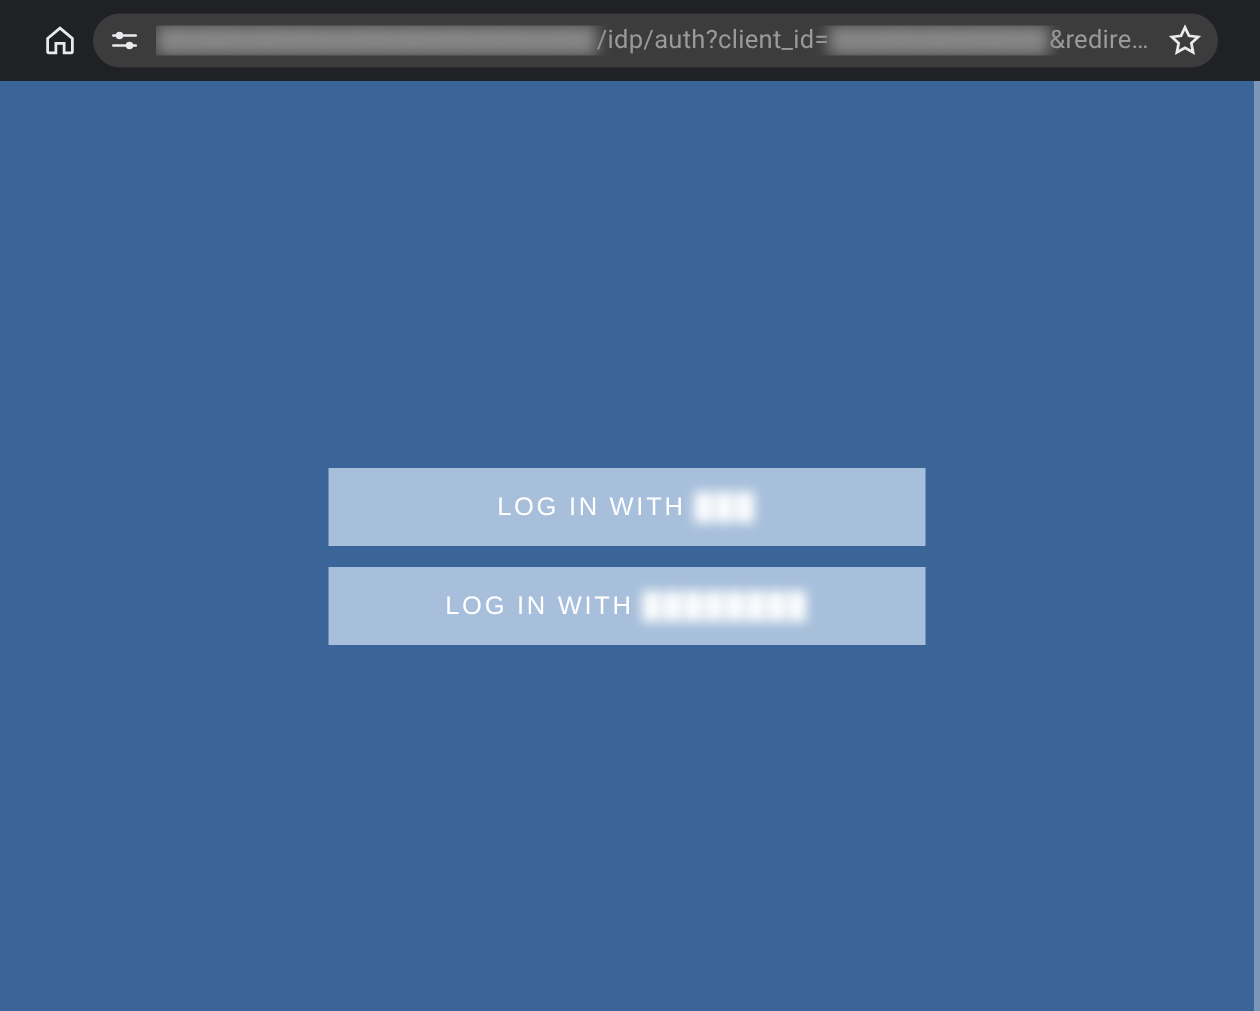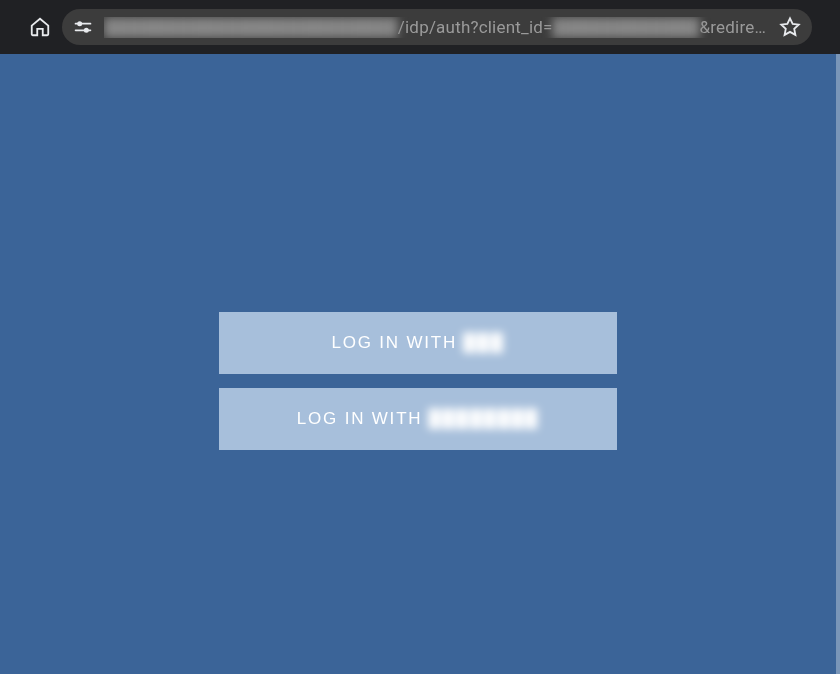--- a/index.html
+++ b/index.html
@@ -101,21 +101,21 @@
       position: relative;
     }
     .login-buttons {
       margin-top: 258px;
       display: flex;
       flex-direction: column;
       gap: 14px;
     }
     .login-btn {
       width: 398px;
-      height: 62px;
+      height: 52px;
       background: #a7bfdb;
       border: none;
       color: #ffffff;
       font-size: 17px;
       font-weight: 500;
       letter-spacing: 1.8px;
       cursor: pointer;
       display: flex;
       align-items: center;
       justify-content: center;

